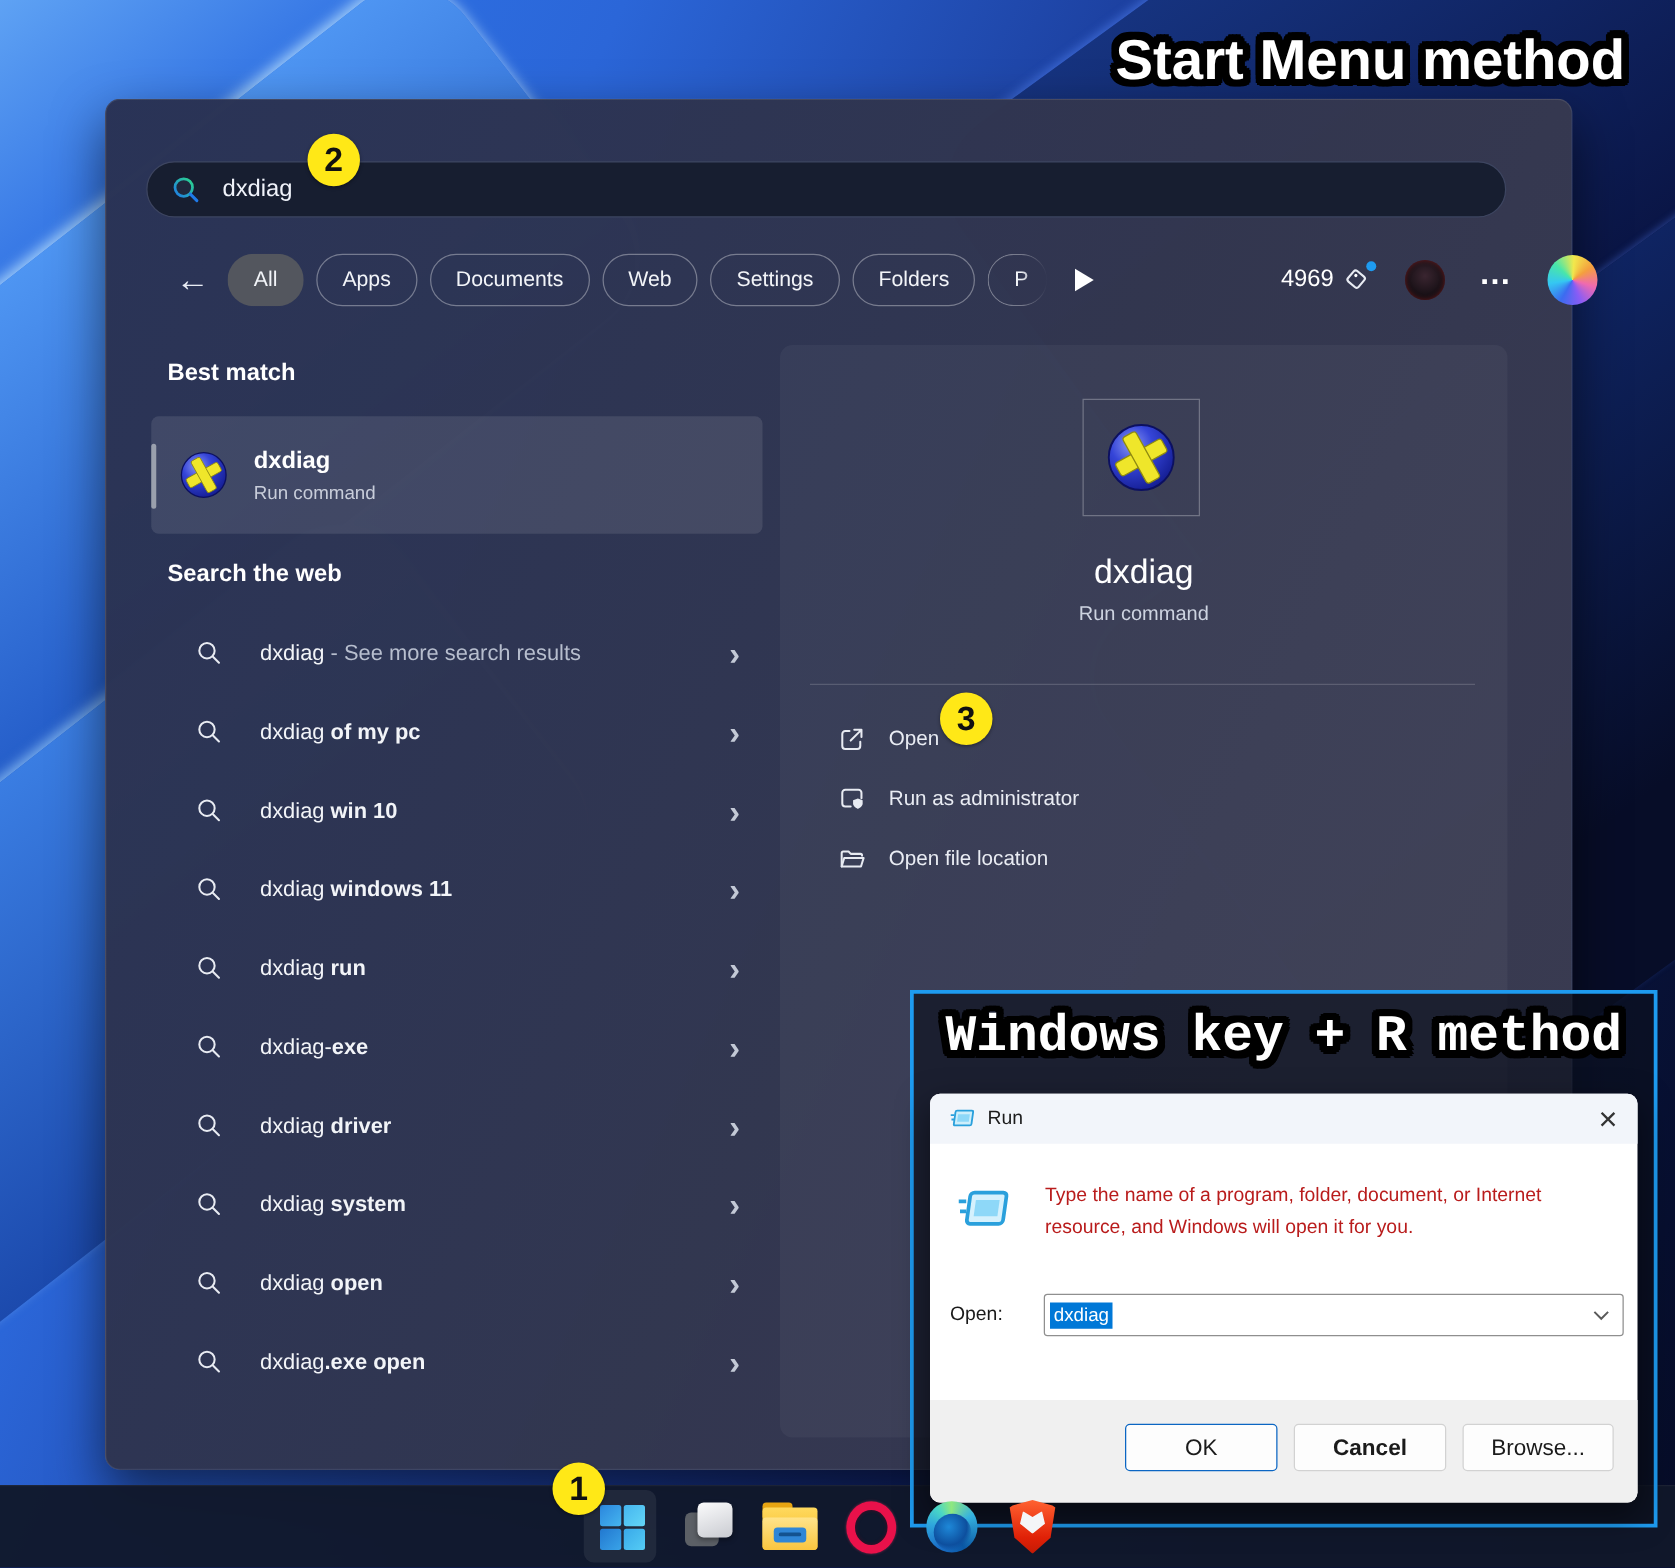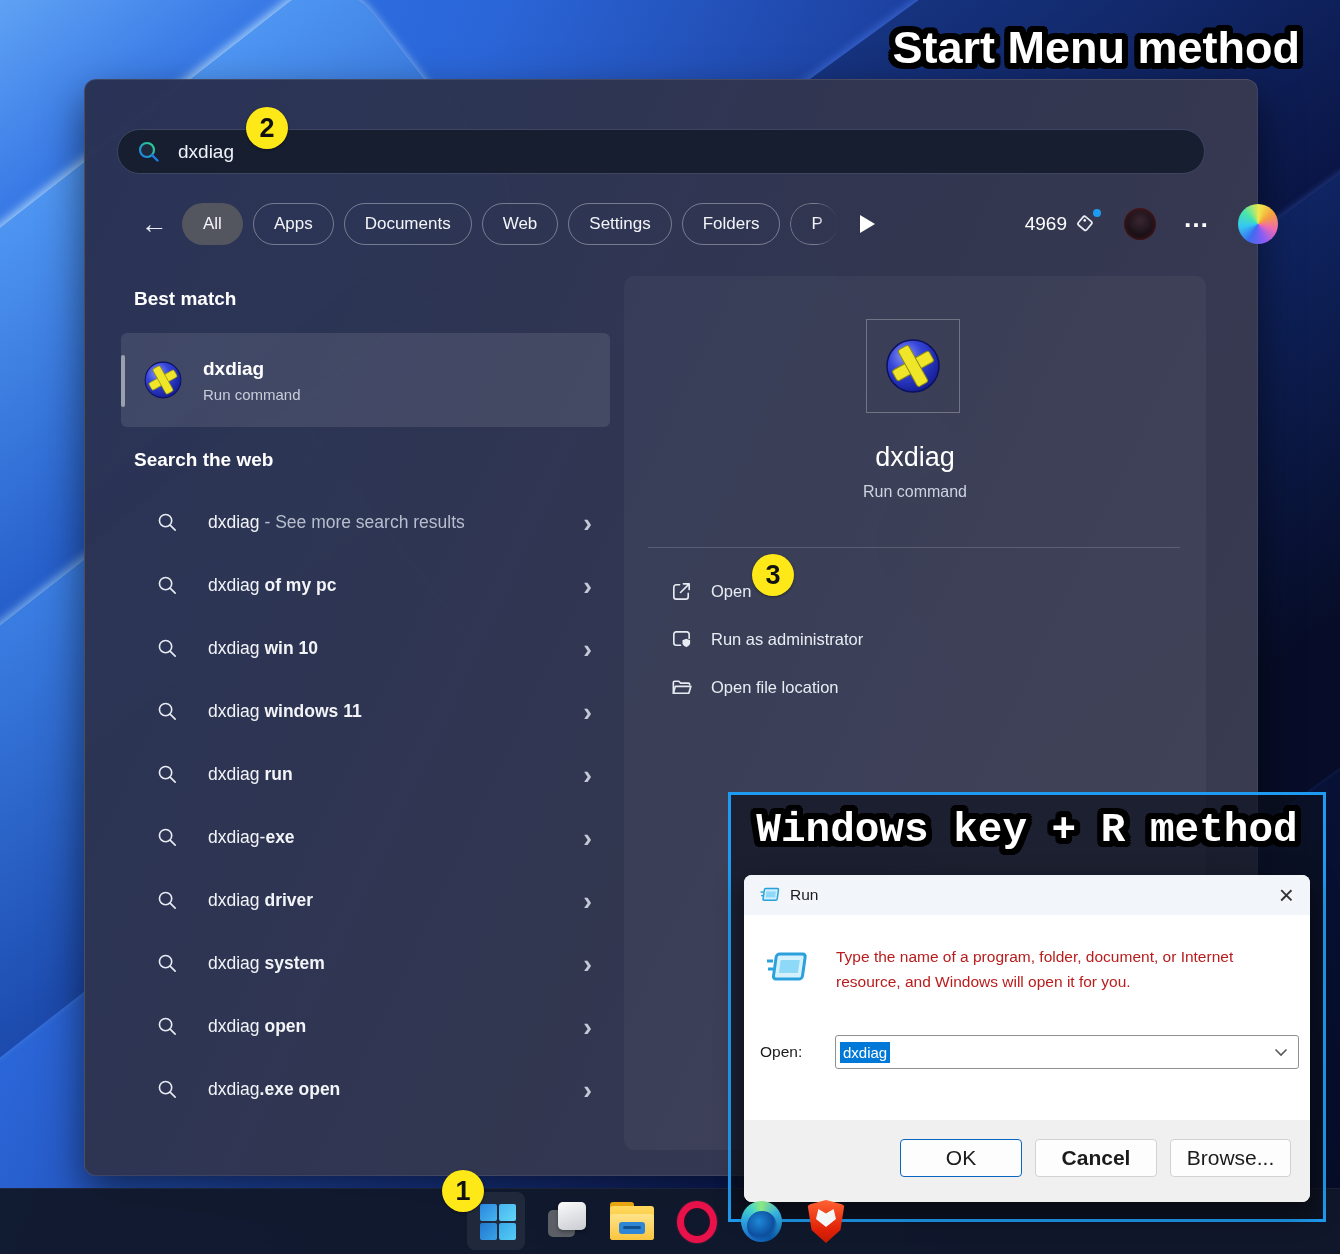--- a/index.html
+++ b/index.html
@@ -103,21 +103,21 @@
   .rd-close { margin-left:auto; color:#333; font-size:26px; line-height:1; cursor:default; }
   .rd-msg { position:absolute; left:92px; top:70px; width:446px; color:#b91c1c; font-size:15.5px; line-height:1.6; }
   .rd-msg-icon { position:absolute; left:22px; top:76px; }
   .rd-open-label { position:absolute; left:16px; top:168px; color:#1a1a1a; font-size:15.5px; }
   .rd-combo { position:absolute; left:91px; top:160px; width:464px; height:34px; background:#fff;
     border:1px solid #8f8f8f; border-radius:3px; display:flex; align-items:center; padding:0 10px 0 4px; }
   .rd-combo .val { background:#0078d7; color:#fff; font-size:15px; padding:2px 3px; }
   .rd-combo .dd { margin-left:auto; }
   .rd-footer { position:absolute; left:0; top:245px; width:100%; height:82px; background:#f0f0f0; border-radius:0 0 8px 8px; }
   .rd-btn { position:absolute; top:19px; height:38px; width:122px; background:#fdfdfd; border:1px solid #d2d2d2;
-    border-radius:4px; color:#1b1b1b; font-size:21px; display:flex; align-items:center; justify-content:center; }
+    border-radius:4px; color:#1b1b1b; font-size:18px; display:flex; align-items:center; justify-content:center; }
   .rd-btn.default { border-color:#0b66c3; }
 
   
   .taskbar { position:absolute; left:0; top:1188px; width:1340px; height:66px; z-index:15;
     background:rgba(17,24,43,.96); border-top:1px solid rgba(255,255,255,.05); }
   .tb-ico { position:absolute; z-index:30; }
   .start-hover { left:467px; top:1192px; width:58px; height:58px; border-radius:8px; background:rgba(255,255,255,.07); }
   .win-logo { left:480px; top:1204px; width:36px; height:36px; display:grid; grid-template-columns:17px 17px;
     grid-template-rows:17px 17px; gap:2px; }
   .win-logo span { border-radius:2px; }

